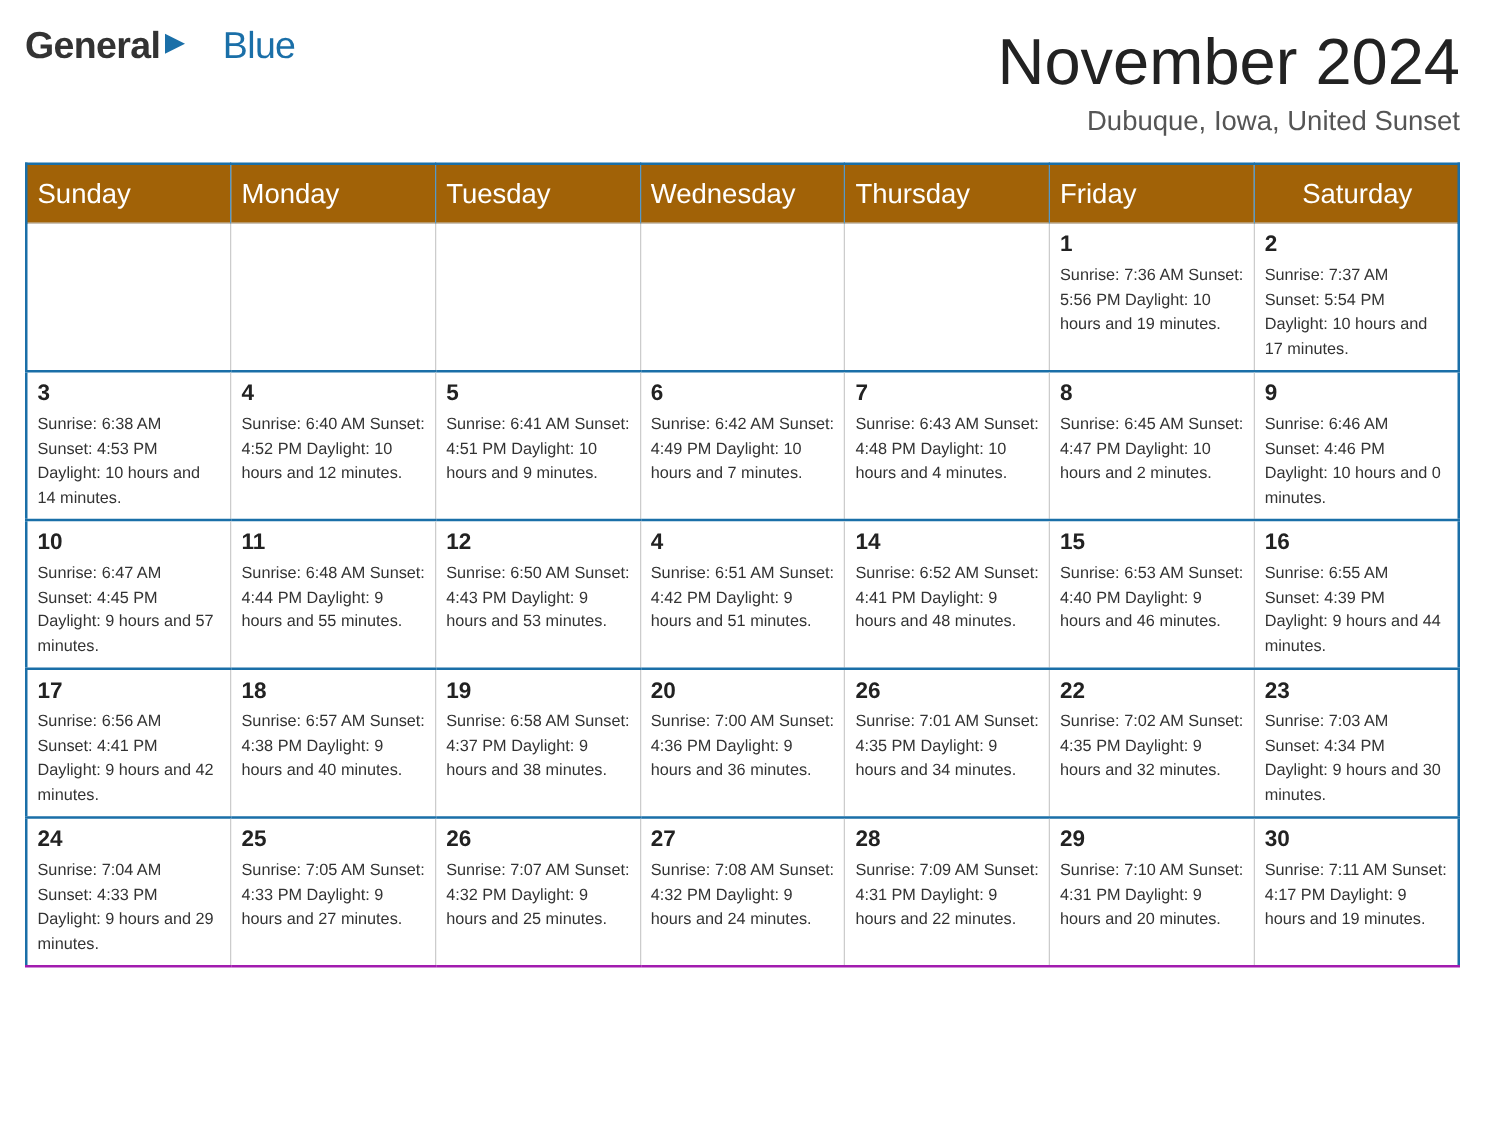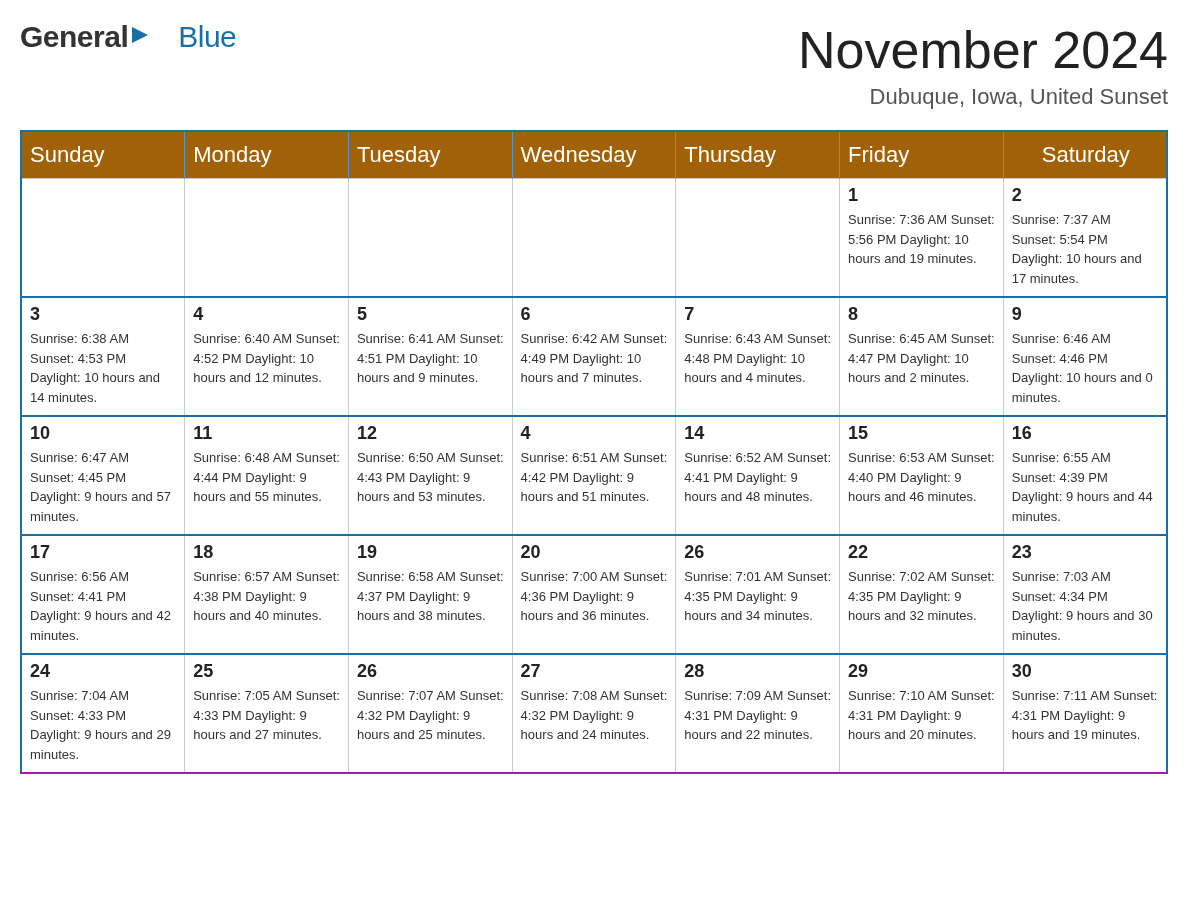--- a/index.html
+++ b/index.html
@@ -351,19 +351,19 @@
         <td>
           <span class="day-number">29</span>
           <div class="day-info">Sunrise: 7:10 AM
 Sunset: 4:31 PM
 Daylight: 9 hours
 and 20 minutes.</div>
         </td>
         <td>
           <span class="day-number">30</span>
           <div class="day-info">Sunrise: 7:11 AM
-Sunset: 4:31 PM
+Sunset: 4:17 PM
 Daylight: 9 hours
 and 19 minutes.</div>
         </td>
       </tr>
     </tbody>
 </table>
 
 </body></html>

